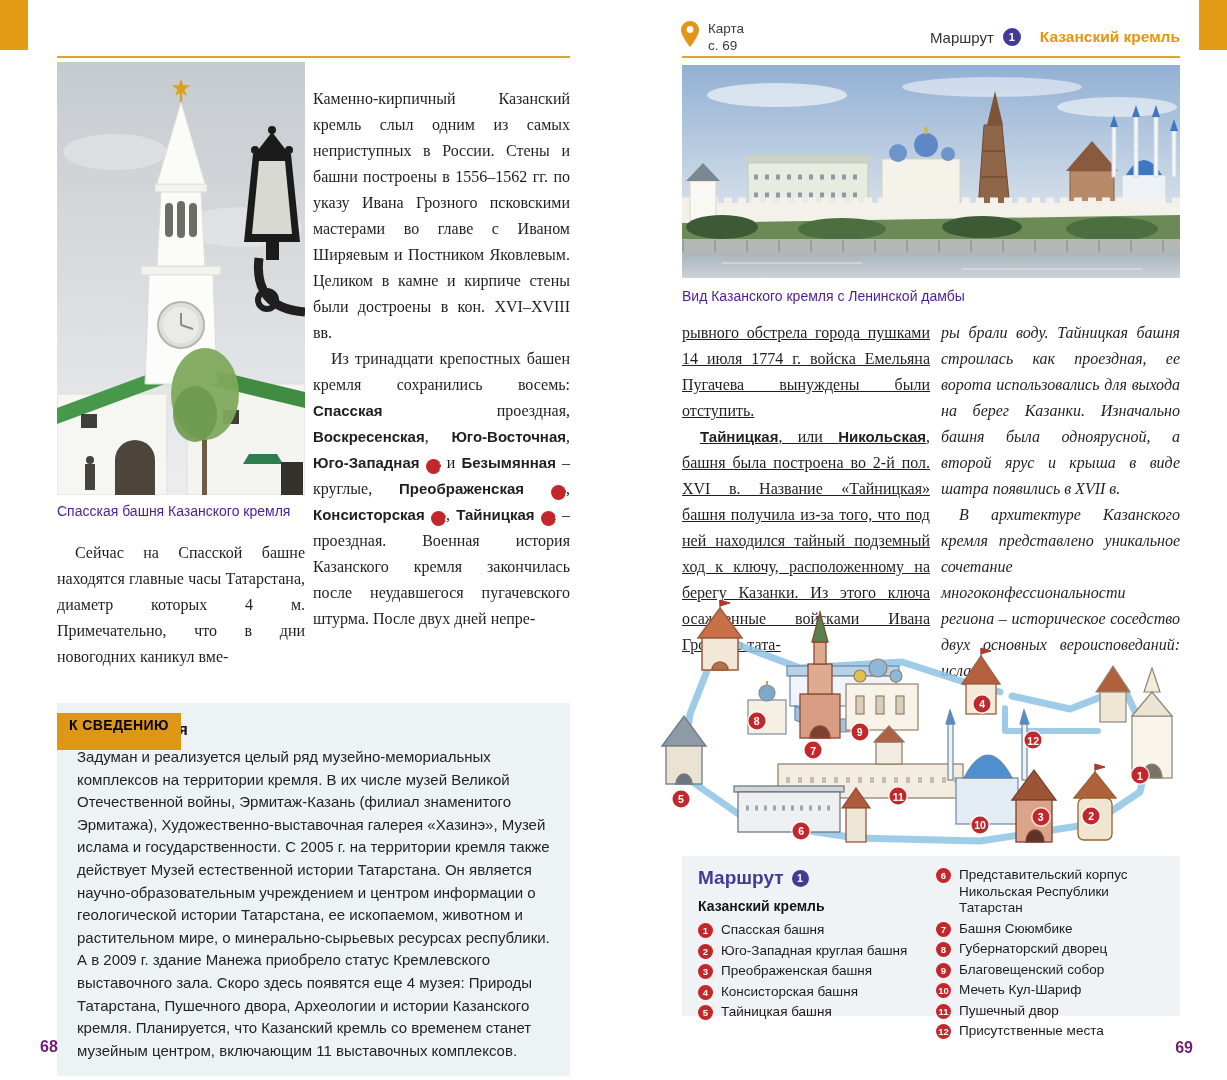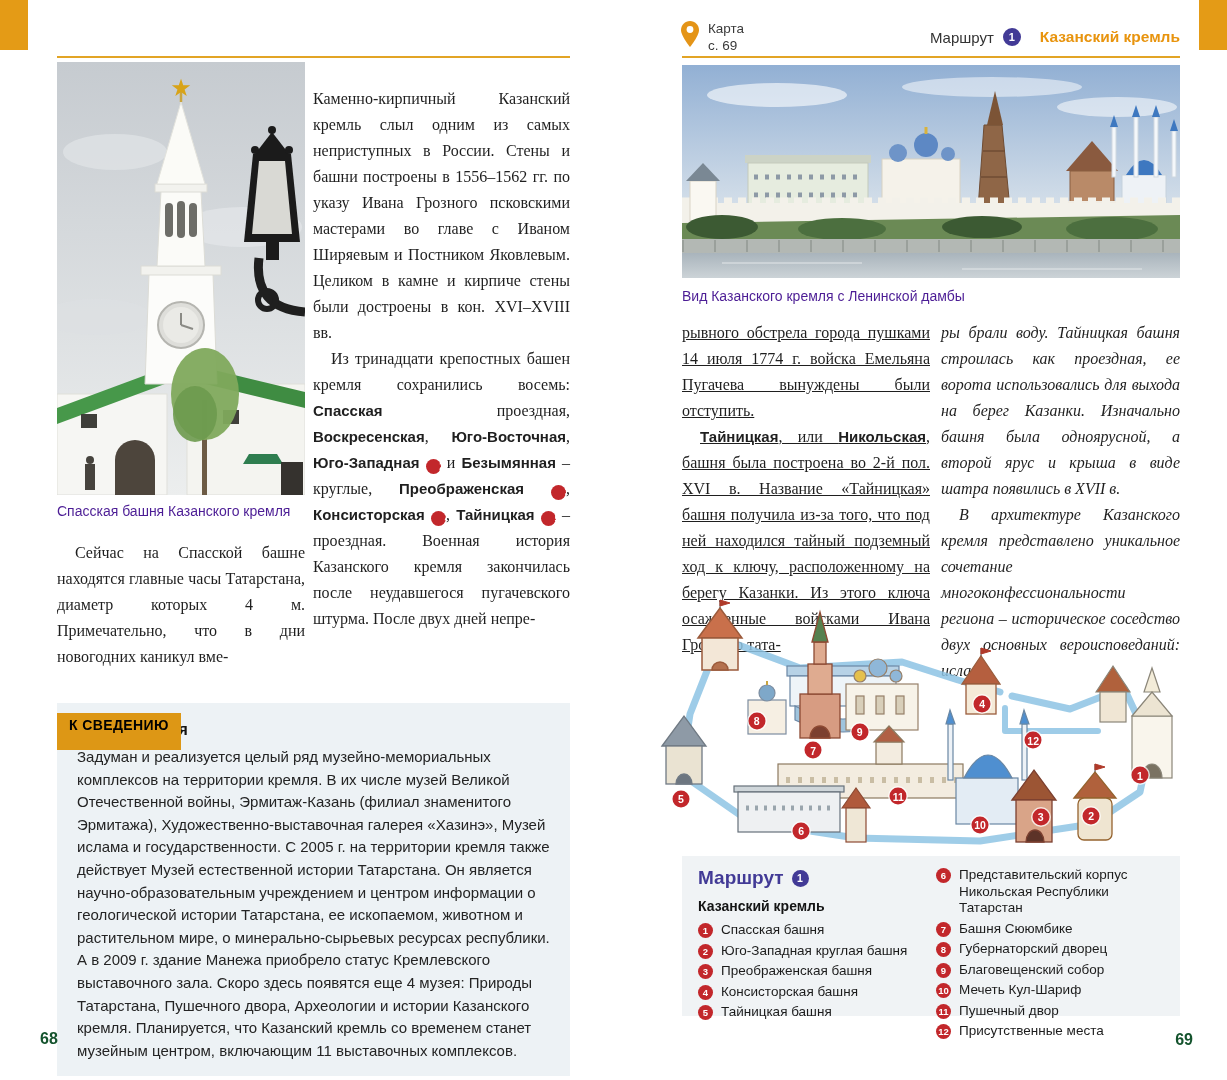--- a/index.html
+++ b/index.html
@@ -69,21 +69,21 @@
   .legend-title { color:#423a96; font:700 19px "Liberation Sans", sans-serif; }
   .legend-badge { width:17px; height:17px; border-radius:50%; background:#423a96; color:#fff;
                   font:700 10.5px "Liberation Sans", sans-serif; display:flex; align-items:center; justify-content:center; }
   .legend-sub { font:700 14px "Liberation Sans", sans-serif; color:#141414; margin-bottom:8px; }
   .legend-item { display:flex; gap:8px; margin-bottom:4px; font:13.5px/16.5px "Liberation Sans", sans-serif; color:#1c1c1c; }
   .legend-item .badge { flex:0 0 15px; width:15px; height:15px; border-radius:50%; background:#c2272b; color:#fff;
                         font:700 9.5px "Liberation Sans", sans-serif; display:flex; align-items:center; justify-content:center;
                         margin-top:1px; }
 
   
-  .pagenum { position:absolute; font:700 16px "Liberation Sans", sans-serif; color:#14532d; }
+  .pagenum { position:absolute; font:700 16px "Liberation Sans", sans-serif; color:#701a75;margin-top:8px; }
   .pagenum-left { left:40px; top:1030px; }
   .pagenum-right { right:34px; top:1031px; }
 </style>
 </head>
 <body>
 
 <div class="sheet">
 
   <div class="tab tab-left"></div>
   <div class="tab tab-right"></div>

